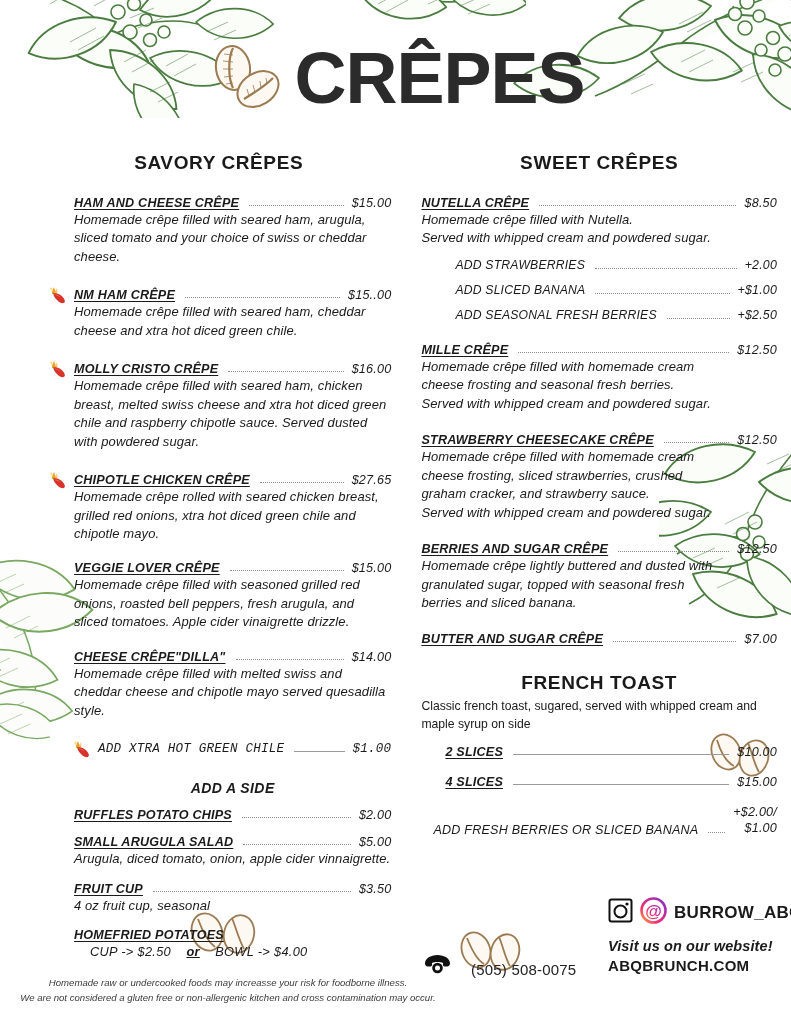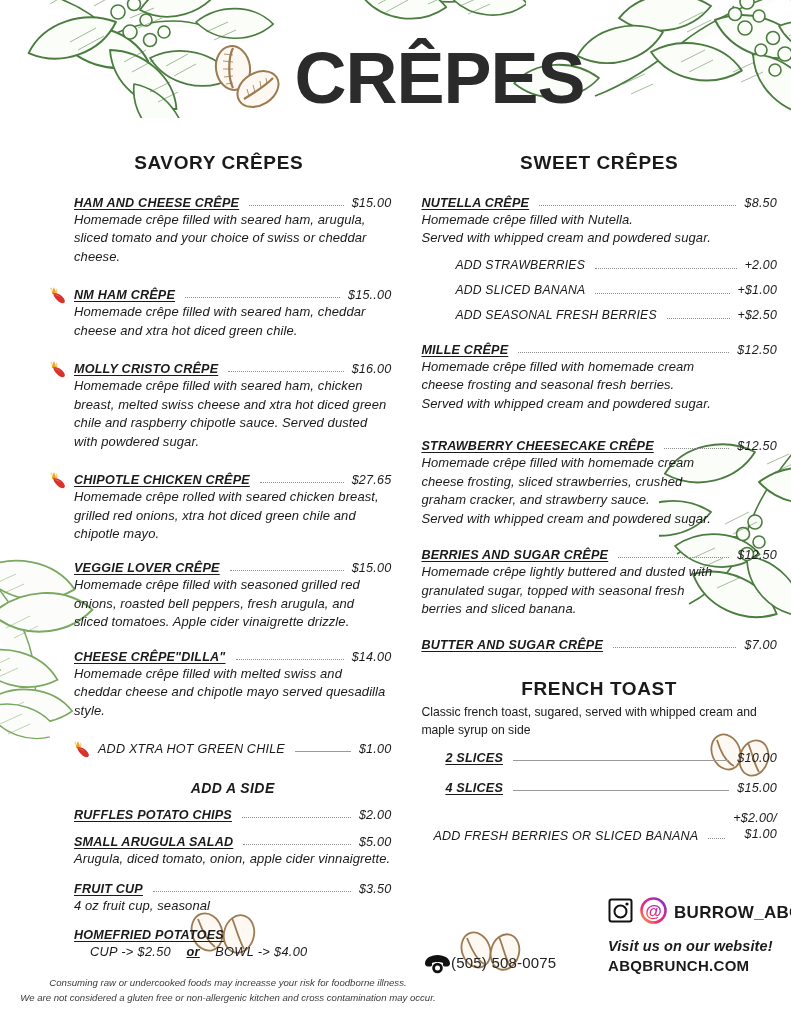--- a/index.html
+++ b/index.html
@@ -68,21 +68,21 @@
     font-style:italic; font-size:13px; line-height:1.42;
     margin-top:1px; letter-spacing:.1px; max-width:330px;
   }
   .desc.w2 { max-width:300px; }
 
   
   .sub { margin-left:34px; margin-top:10px; }
   .sub .item-row { align-items:baseline;justify-content:flex-end; }
   .sub .item-name { text-decoration:none; font-weight:400; font-size:12.2px; }
   .sub .price { font-size:12.4px; }
-  .addon-inline { margin-left:24px; margin-top:5px; }
+  .addon-inline { margin-left:24px; margin-top:5px;font-family:Liberation Mono, monospace; }
   .addon-inline .item-name{ text-decoration:none; font-weight:400; }
 
   .side-list .item { margin-bottom:13px; }
   .potatoes-line {
     font-style:italic; font-size:12.8px; margin-top:2px; margin-left:16px; letter-spacing:.3px;
   }
   .potatoes-line u { text-decoration:underline; font-weight:bold;}
 
   
   .ft-desc { font-size:12.2px; line-height:1.42; margin:2px 0 12px 0;}
@@ -91,21 +91,21 @@
   .ft-two { text-align:right; font-style:italic; font-size:12.6px; line-height:1.25;}
 
   
   .footer { position:absolute; left:0; bottom:0; width:791px; height:120px; }
   .disclaimer {
     position:absolute; left:18px; bottom:18px; width:420px;
     font-style:italic; font-size:9.6px; line-height:1.55; color:#3a3a3a; text-align:center;
   }
   .phone-block {
     position:absolute; left:424px; bottom:46px;
-    display:flex; align-items:flex-start; gap:0;
+    display:flex; align-items:flex-end; gap:20px;
   }
   .phone-num { font-size:15px; color:#222; letter-spacing:.2px; }
   .social-block { position:absolute; left:608px; bottom:50px; }
   .ig-row { display:flex; align-items:center; gap:7px; }
   .ig-handle { font-weight:bold; font-size:17px; letter-spacing:.3px; }
   .site-line { font-weight:bold; font-size:14.5px; font-style:italic; margin-top:10px; letter-spacing:.1px;}
   .site-url  { font-weight:bold; font-size:15px; margin-top:3px; letter-spacing:.3px;}
 </style>
 </head>
 <body>
@@ -525,21 +525,21 @@
               </div>
               <div class="item" style="margin-bottom: 10px;">
                 <div class="item-row">
                   <span class="item-name">ADD SEASONAL FRESH BERRIES</span>
                   <span class="dots"></span>
                   <span class="price">+$2.50</span>
                 </div>
               </div>
             </div>
           </div>
-          <div class="item" style="margin-bottom: 26px;">
+          <div class="item" style="margin-bottom: 20px;">
             <div class="item-row">
               <span class="item-name">MILLE CRÊPE</span>
               <span class="dots"></span>
               <span class="price">$12.50</span>
             </div>
             <div class="desc w2">
               <div>Homemade crêpe filled with homemade cream cheese frosting and seasonal fresh berries.</div>
               <div>Served with whipped cream and powdered sugar.</div>
             </div>
           </div>
@@ -633,21 +633,21 @@
         <g stroke="#9c7a52" stroke-width="1.8" fill="#fdf8f1">
           <ellipse cx="22" cy="30" rx="15" ry="19" transform="rotate(-18 22 30)"></ellipse>
           <path d="M13,17 C17,28 23,40 30,45" fill="none"></path>
           <ellipse cx="54" cy="32" rx="15" ry="19" transform="rotate(14 54 32)"></ellipse>
           <path d="M47,16 C51,26 54,38 59,47" fill="none"></path>
         </g>
       </svg>
     </div>
 
     <div class="disclaimer">
-      <div>Consuming raw or undercooked foods may increasse your risk for foodborne illness.</div>
+      <div>Homemade raw or undercooked foods may increasse your risk for foodborne illness.</div>
       <div>We are not considered a gluten free or non-allergenic kitchen and cross contamination may occur.</div>
     </div>
 
     <div class="phone-block">
       <span>
         <svg width="27" height="20" viewBox="0 0 27 20">
           <path d="M13.5,1 C6.5,1 1.2,4.6 1,9.2 C0.9,11.2 2.2,12.4 3.8,12.4 L6.4,12.4
                    C7.6,12.4 8.2,11.7 8.1,10.6 L7.9,9 C9.6,8.2 11.4,7.9 13.5,7.9
                    C15.6,7.9 17.4,8.2 19.1,9 L18.9,10.6 C18.8,11.7 19.4,12.4 20.6,12.4
                    L23.2,12.4 C24.8,12.4 26.1,11.2 26,9.2 C25.8,4.6 20.5,1 13.5,1 Z" fill="#111"></path>

